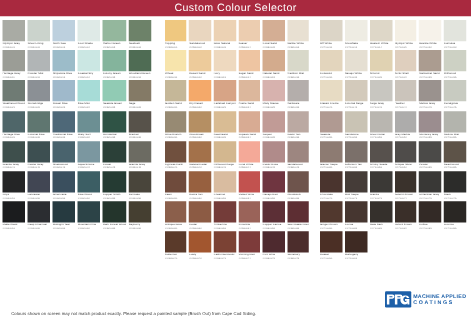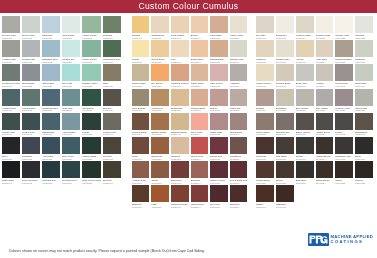--- a/index.html
+++ b/index.html
@@ -88,21 +88,21 @@
   .logo-text{display:flex;flex-direction:column;line-height:1;}
   .logo-l1{font-size:4.2px;font-weight:bold;color:#1c5fa8;letter-spacing:.25px;}
   .logo-l2{font-size:4.2px;font-weight:bold;color:#1c5fa8;letter-spacing:1.35px;margin-top:1px;}
 </style>
 </head>
 <body>
 
 <div id="page">
 
   <div class="header" style="background: rgb(169, 41, 63);">
-    <div class="header-title" style="color: rgb(255, 255, 255);">Custom Colour Cumulus</div>
+    <div class="header-title" style="color: rgb(255, 255, 255);">Custom Colour Selector</div>
   </div>
 
   <div class="blocks">
     <div class="block block-left">
         <div class="cell">
           <span class="sw" style="background: rgb(169, 171, 164);"></span>
           <div class="cap">
             <span class="nm">Olympic Gray</span>
             <span class="cd">CC620001</span>
           </div>

